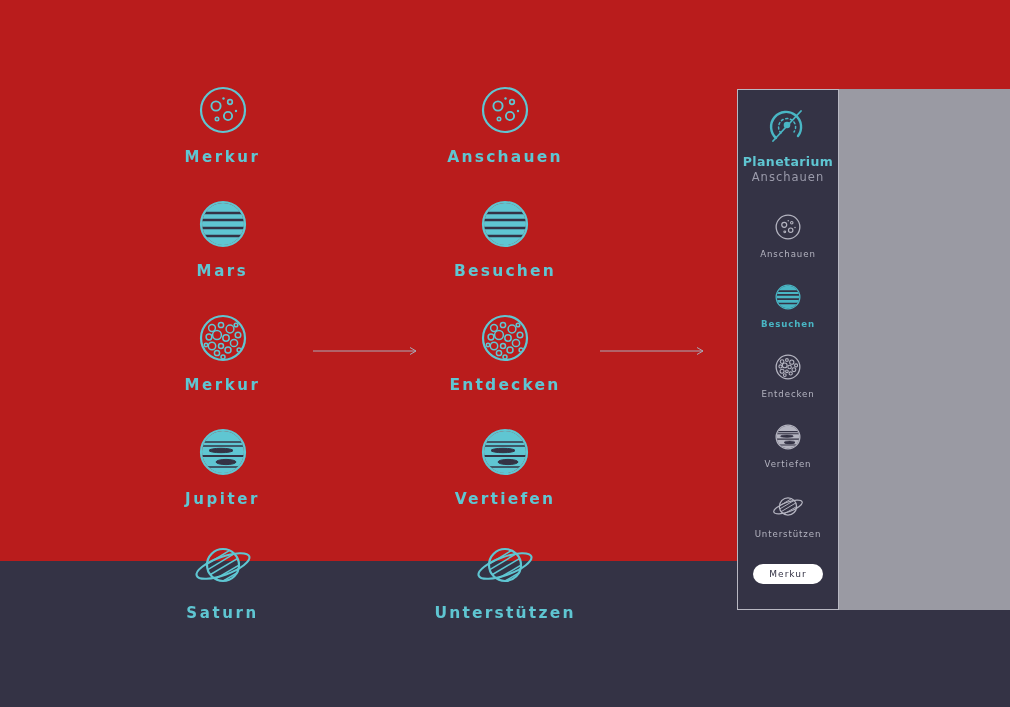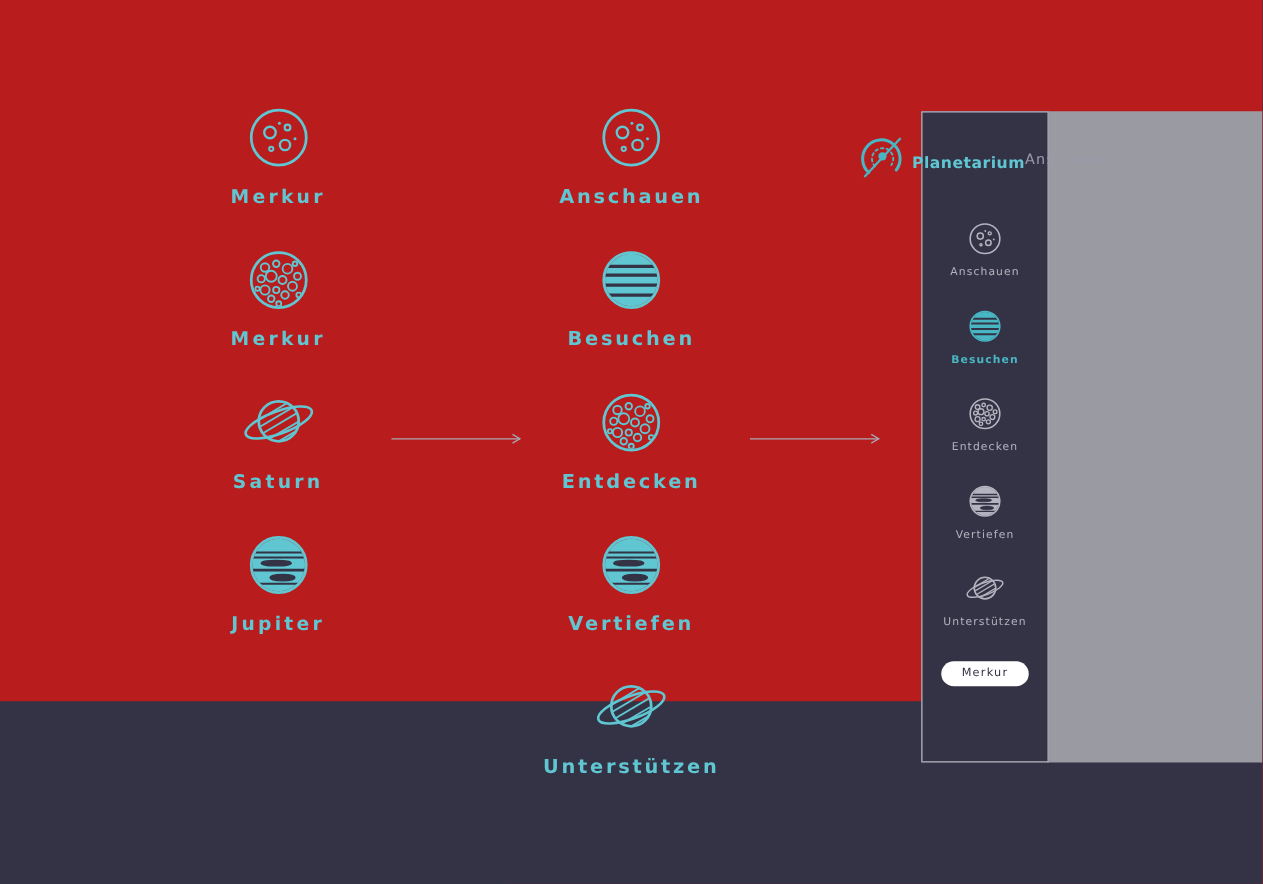--- a/index.html
+++ b/index.html
@@ -51,21 +51,21 @@
   .sidebar {
     position: absolute;
     left: 737px; top: 89px;
     width: 102px; height: 521px;
     background: #343345;
     border: 1px solid #b8b8c2;
     display: flex;
     flex-direction: column;
     align-items: center;
   }
-  .brand { margin-top: 14px; display: flex; flex-direction: row; align-items: center; }
+  .brand { margin-top: 14px; display: flex; flex-direction: column; align-items: center; }
   .brand-mark { height: 44px; display: flex; align-items: center; justify-content: center; }
   .brand-title {
     margin-top: 6px;
     color: #5fc6d2;
     font-size: 12.5px;
     font-weight: 700;
     letter-spacing: 0.4px;
   }
   .brand-sub {
     margin-top: 1px;
@@ -120,20 +120,40 @@
           <circle cx="31" cy="32" r="4.1" fill="none" stroke="#5fc6d2" stroke-width="1.9"></circle>
           <circle cx="33" cy="18" r="2.3" fill="none" stroke="#5fc6d2" stroke-width="1.7"></circle>
           <circle cx="20" cy="35" r="1.7" fill="none" stroke="#5fc6d2" stroke-width="1.6"></circle>
           <circle cx="26.5" cy="14.5" r="1.2" fill="#5fc6d2"></circle>
           <circle cx="39" cy="27" r="1.2" fill="#5fc6d2"></circle>
         </svg>
       </span>
       <span class="lbl">Merkur</span>
     </div>
 
+    <div class="item">
+      <span class="glyph">
+        <svg width="52" height="52" viewBox="0 0 52 52">
+          <defs>
+              <clipPath id="cA2">
+                <circle cx="26" cy="26" r="21"></circle>
+              </clipPath>
+            </defs>
+          <circle cx="26" cy="26" r="21" fill="#5fc6d2"></circle>
+          <g clip-path="url(#cA2)" stroke="#343345" stroke-width="2.6">
+            <line x1="2" y1="15" x2="50" y2="15"></line>
+            <line x1="2" y1="22" x2="50" y2="22"></line>
+            <line x1="2" y1="30" x2="50" y2="30"></line>
+            <line x1="2" y1="38" x2="50" y2="38"></line>
+          </g>
+          <circle cx="26" cy="26" r="22" fill="none" stroke="#5fc6d2" stroke-width="2.2"></circle>
+        </svg>
+      </span>
+      <span class="lbl">Mars</span>
+    </div>
 
     <div class="item">
       <span class="glyph">
         <svg width="52" height="52" viewBox="0 0 52 52">
           <defs>
               <clipPath id="cA3">
                 <circle cx="26" cy="26" r="21"></circle>
               </clipPath>
             </defs>
           <circle cx="26" cy="26" r="22" fill="none" stroke="#5fc6d2" stroke-width="2.2"></circle>
@@ -155,61 +175,61 @@
             <circle cx="26" cy="45" r="2.0"></circle>
               <circle cx="42" cy="38" r="1.9"></circle>
           </g>
         </svg>
       </span>
       <span class="lbl">Merkur</span>
     </div>
 
     <div class="item">
       <span class="glyph">
-        <svg width="60" height="52" viewBox="0 0 60 52">
-          <defs>
-              <clipPath id="cA5">
-                <circle cx="30" cy="25" r="16"></circle>
-              </clipPath>
-            </defs>
-          <circle cx="30" cy="25" r="16" fill="none" stroke="#5fc6d2" stroke-width="2.2"></circle>
-          <g clip-path="url(#cA5)" stroke="#5fc6d2" stroke-width="1.5">
-            <line x1="14" y1="24" x2="44" y2="6"></line>
-            <line x1="14" y1="30" x2="46" y2="11"></line>
-            <line x1="15" y1="36" x2="47" y2="17"></line>
-            <line x1="19" y1="41" x2="48" y2="24"></line>
-            <line x1="25" y1="44" x2="47" y2="31"></line>
-          </g>
-          <ellipse cx="30" cy="26" rx="28" ry="9" fill="none" stroke="#5fc6d2" stroke-width="2.1" transform="rotate(-20 30 26)"></ellipse>
-        </svg>
-      </span>
-      <span class="lbl">Saturn</span>
-    </div>
-
-    <div class="item">
-      <span class="glyph">
         <svg width="52" height="52" viewBox="0 0 52 52">
           <defs>
               <clipPath id="cA4">
                 <circle cx="26" cy="26" r="21"></circle>
               </clipPath>
             </defs>
           <circle cx="26" cy="26" r="21" fill="#5fc6d2"></circle>
           <g clip-path="url(#cA4)" stroke="#343345" fill="#343345">
             <line x1="2" y1="16" x2="50" y2="16" stroke-width="1.6"></line>
             <line x1="2" y1="20" x2="50" y2="20" stroke-width="1.6"></line>
             <ellipse cx="24" cy="24.5" rx="12" ry="2.2"></ellipse>
             <line x1="2" y1="30" x2="50" y2="30" stroke-width="2.2"></line>
             <ellipse cx="29" cy="36" rx="10" ry="2.6"></ellipse>
             <line x1="2" y1="41" x2="50" y2="41" stroke-width="1.6"></line>
           </g>
           <circle cx="26" cy="26" r="22" fill="none" stroke="#5fc6d2" stroke-width="2.2"></circle>
         </svg>
       </span>
       <span class="lbl">Jupiter</span>
+    </div>
+
+    <div class="item">
+      <span class="glyph">
+        <svg width="60" height="52" viewBox="0 0 60 52">
+          <defs>
+              <clipPath id="cA5">
+                <circle cx="30" cy="25" r="16"></circle>
+              </clipPath>
+            </defs>
+          <circle cx="30" cy="25" r="16" fill="none" stroke="#5fc6d2" stroke-width="2.2"></circle>
+          <g clip-path="url(#cA5)" stroke="#5fc6d2" stroke-width="1.5">
+            <line x1="14" y1="24" x2="44" y2="6"></line>
+            <line x1="14" y1="30" x2="46" y2="11"></line>
+            <line x1="15" y1="36" x2="47" y2="17"></line>
+            <line x1="19" y1="41" x2="48" y2="24"></line>
+            <line x1="25" y1="44" x2="47" y2="31"></line>
+          </g>
+          <ellipse cx="30" cy="26" rx="28" ry="9" fill="none" stroke="#5fc6d2" stroke-width="2.1" transform="rotate(-20 30 26)"></ellipse>
+        </svg>
+      </span>
+      <span class="lbl">Saturn</span>
     </div>
   </div>
 
   <div class="col col-b">
 
     <div class="item">
       <span class="glyph">
         <svg width="52" height="52" viewBox="0 0 52 52">
           <circle cx="26" cy="26" r="22" fill="none" stroke="#5fc6d2" stroke-width="2.2"></circle>
           <circle cx="19" cy="22" r="4.6" fill="none" stroke="#5fc6d2" stroke-width="1.9"></circle>

